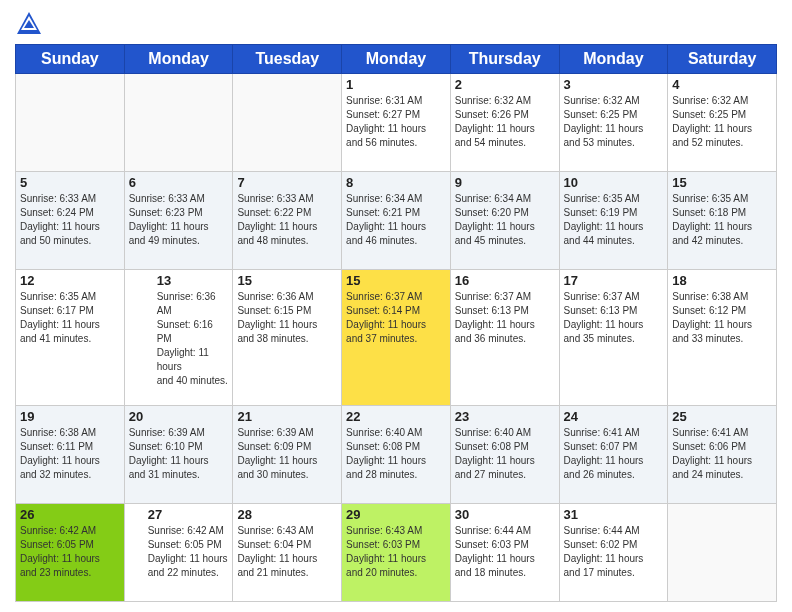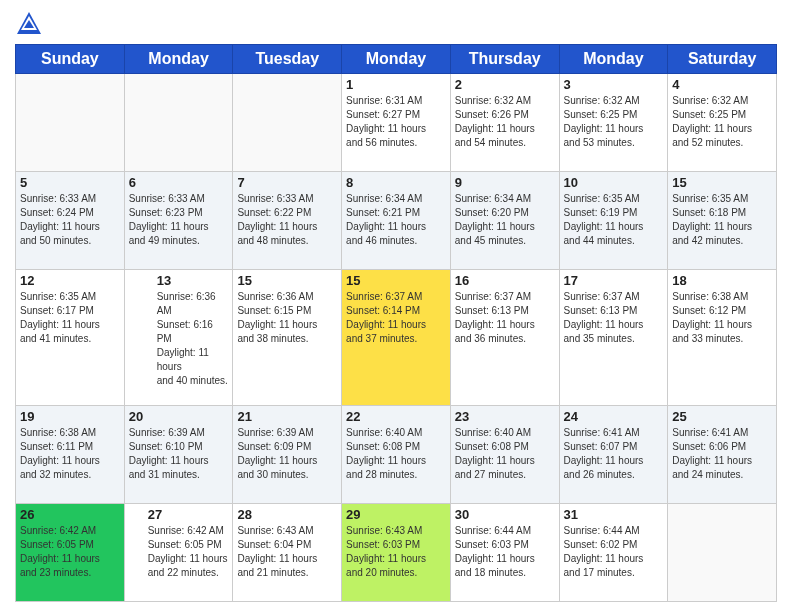--- a/index.html
+++ b/index.html
@@ -324,21 +324,21 @@
           </td>
           <td style="background: rgb(240, 244, 248);">
             <span class="day-number">25</span>
             <div class="day-info" style="white-space: pre-line;">Sunrise: 6:41 AM
 Sunset: 6:06 PM
 Daylight: 11 hours
 and 24 minutes.</div>
           </td>
         </tr>
         <tr>
-          <td style="background: #22c55e;">
+          <td style="background: #84cc16;">
             <span class="day-number">26</span>
             <div class="day-info" style="white-space: pre-line;">Sunrise: 6:42 AM
 Sunset: 6:05 PM
 Daylight: 11 hours
 and 23 minutes.</div>
           </td>
           <td style="background: rgb(255, 255, 255); padding-left: 23px;">
             <span class="day-number">27</span>
             <div class="day-info" style="white-space: pre-line;">Sunrise: 6:42 AM
 Sunset: 6:05 PM

